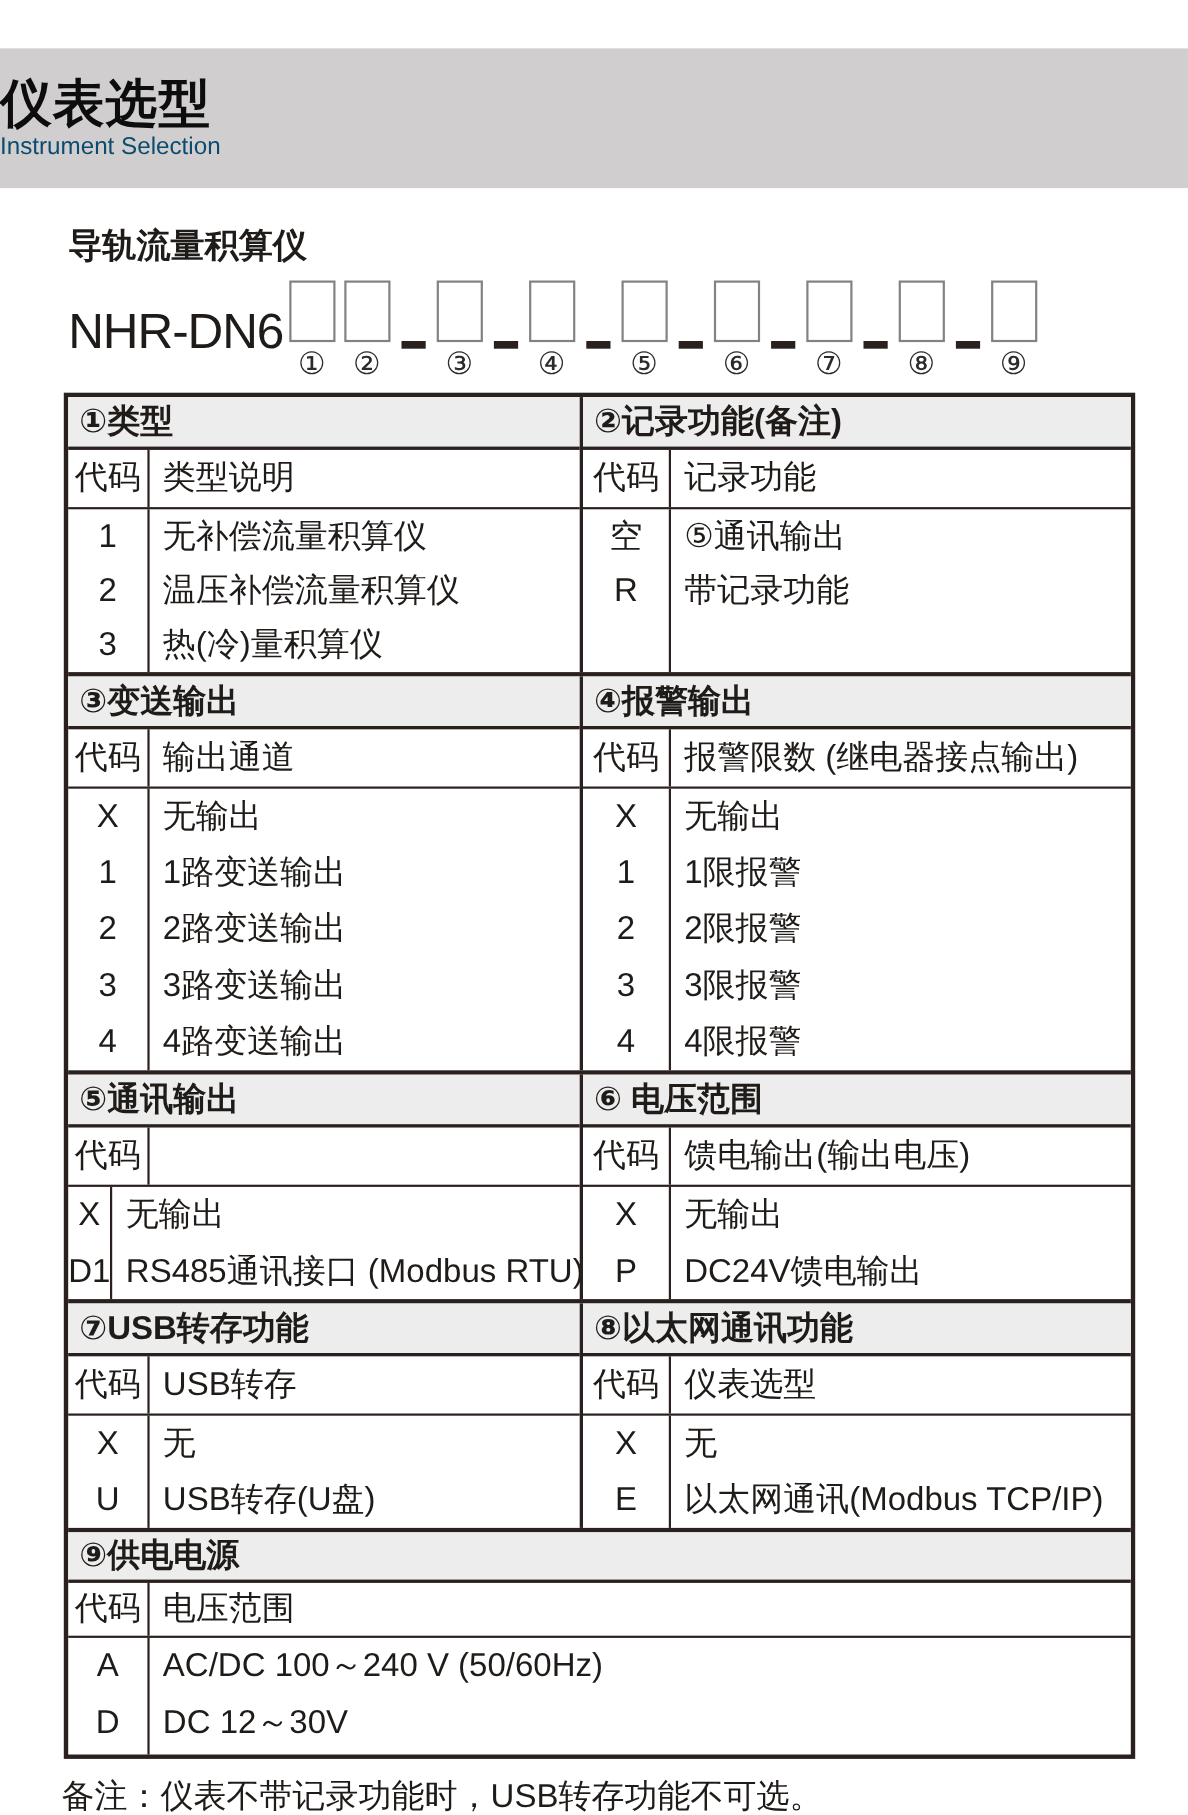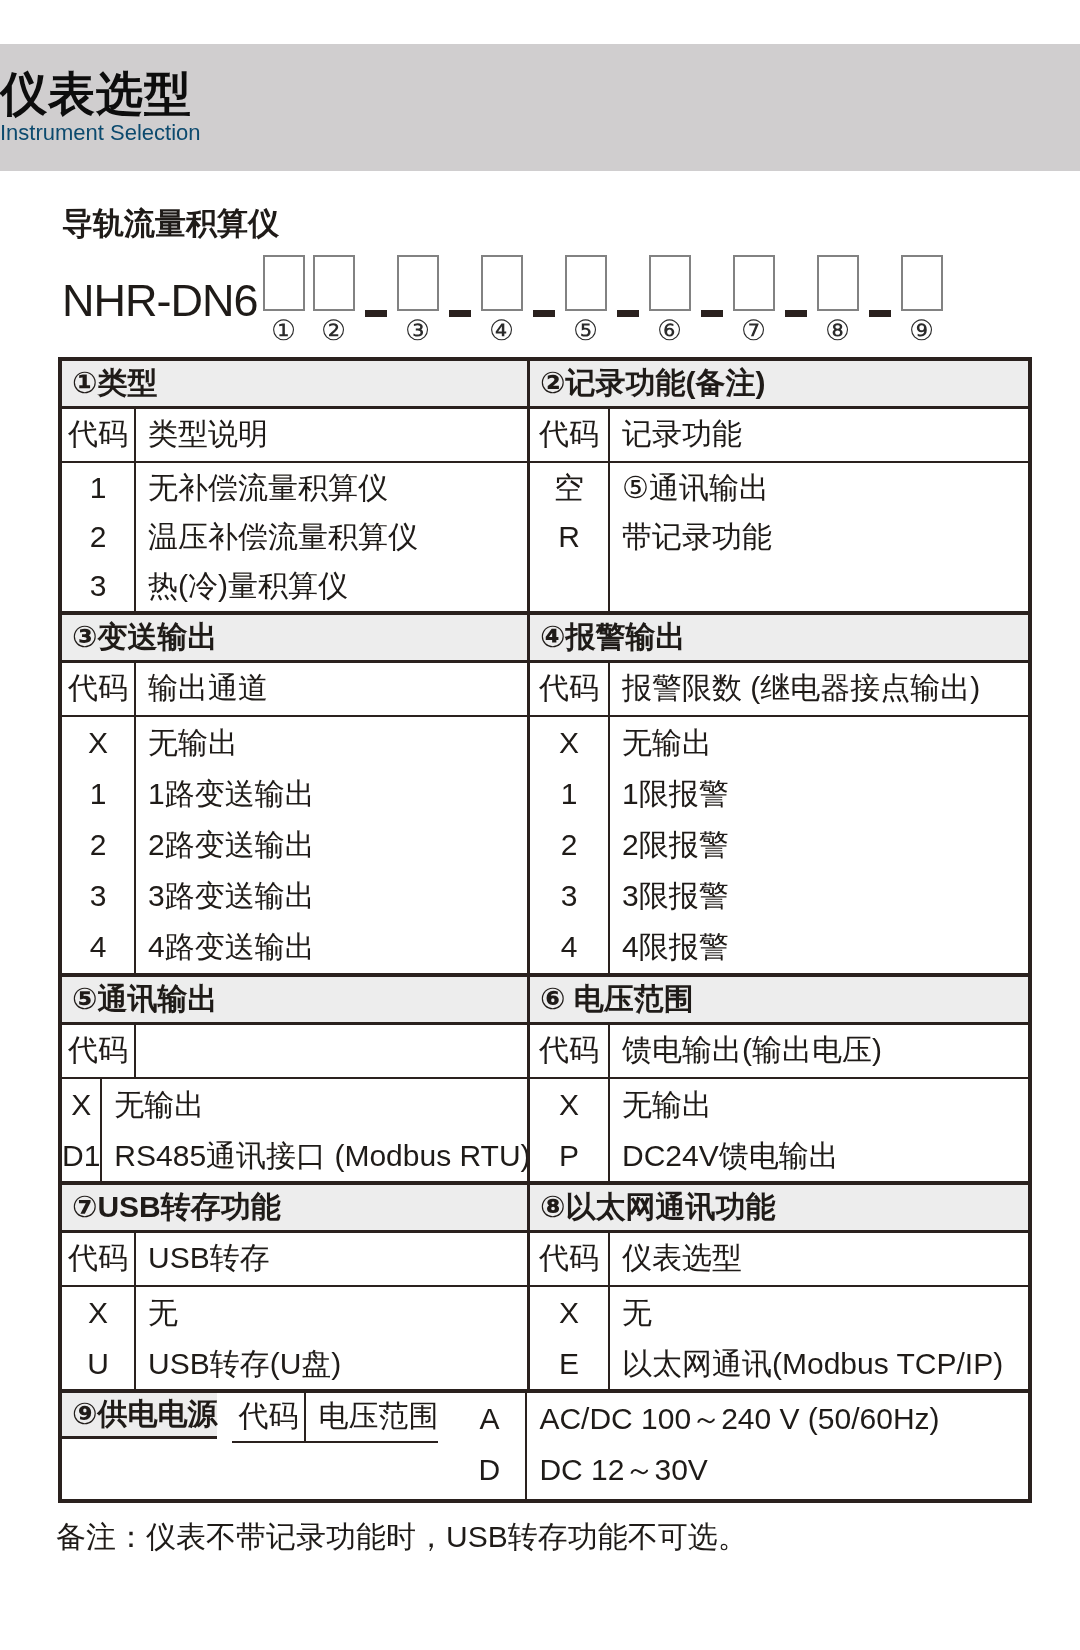--- a/index.html
+++ b/index.html
@@ -49,21 +49,21 @@
   .half.right .sub .codecell{width:80px;}
   .sub .desccell{flex:1;display:flex;align-items:center;padding-left:12px;white-space:nowrap;}
   .vals{display:flex;}
   .vals .codecol{width:74px;border-right:2px solid var(--bd);display:flex;flex-direction:column;align-items:center;}
   .half.right .vals .codecol{width:80px;}
   .vals .desccol{flex:1;display:flex;flex-direction:column;padding-left:12px;}
   .vals span{font-size:30px;line-height:52px;white-space:nowrap;}
   .pair-a .vals{height:148px;} .pair-a .vals span{line-height:49px;}
   .pair-b .vals{height:256px;} .pair-b .vals span{line-height:51px;}
   .pair-c .vals,.pair-d .vals{height:102px;} .pair-c .vals span,.pair-d .vals span{line-height:51px;}
-  .fullsec{display:flex;gap:15px;}
+  .fullsec{display:flex;flex-direction:column;}
   .fullsec .band{height:46px;}
   .fullsec .sub{height:50px;}
   .fullsec .vals{height:106px;}
   .fullsec .vals span{line-height:51px;}
   
   .note{margin:14px 0 0 56px;font-size:30px;font-weight:500;}
 </style>
 </head>
 <body>
 

